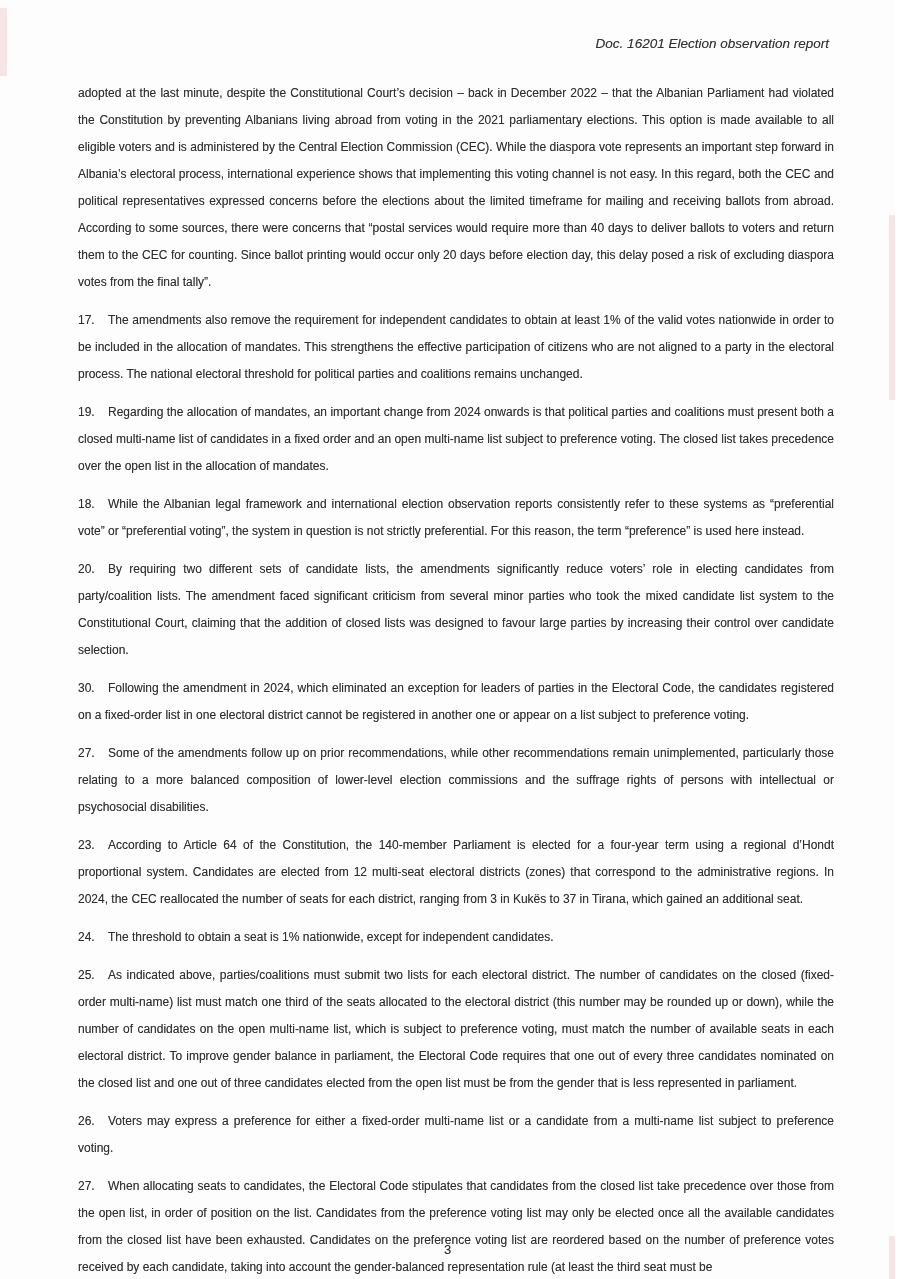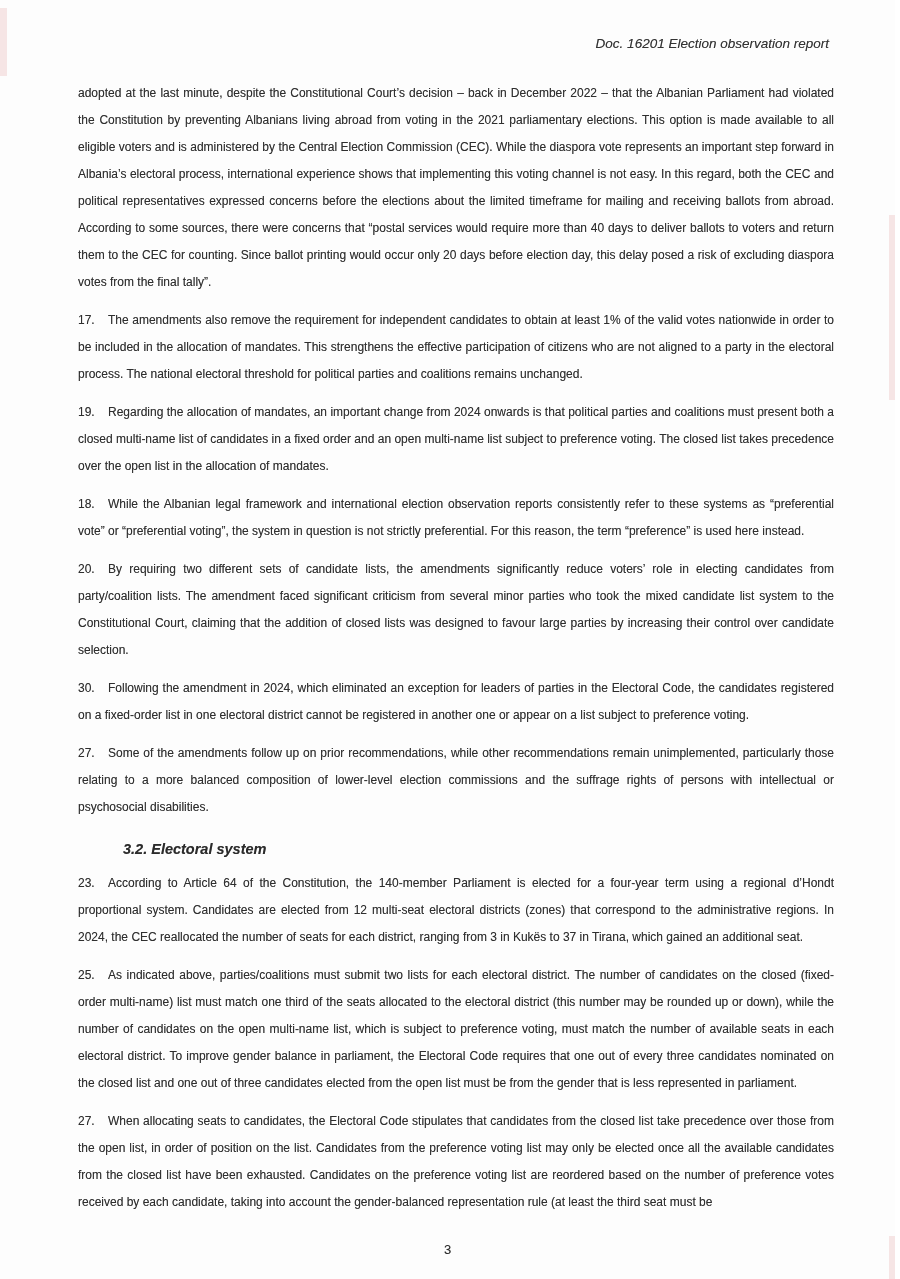--- a/index.html
+++ b/index.html
@@ -99,31 +99,36 @@
     </p>
 
     <p class="para">
       <span class="pnum">30.</span><span>Following the amendment in 2024, which eliminated an exception for leaders of parties in the Electoral Code, the candidates registered on a fixed-order list in one electoral district cannot be registered in another one or appear on a list subject to preference voting.</span>
     </p>
 
     <p class="para">
       <span class="pnum">27.</span><span>Some of the amendments follow up on prior recommendations, while other recommendations remain unimplemented, particularly those relating to a more balanced composition of lower-level election commissions and the suffrage rights of persons with intellectual or psychosocial disabilities.</span>
     </p>
 
-    <h3 class="section-heading">3.2. Electoral system</h3>
 
     <p class="para">
       <span class="pnum">23.</span><span>According to Article 64 of the Constitution, the 140-member Parliament is elected for a four-year term using a regional d’Hondt proportional system. Candidates are elected from 12 multi-seat electoral districts (zones) that correspond to the administrative regions. In 2024, the CEC reallocated the number of seats for each district, ranging from 3 in Kukës to 37 in Tirana, which gained an additional seat.</span>
     </p>
 
+    <p class="para">
+      <span class="pnum">24.</span><span>The threshold to obtain a seat is 1% nationwide, except for independent candidates.</span>
+    </p>
 
     <p class="para">
       <span class="pnum">25.</span><span>As indicated above, parties/coalitions must submit two lists for each electoral district. The number of candidates on the closed (fixed-order multi-name) list must match one third of the seats allocated to the electoral district (this number may be rounded up or down), while the number of candidates on the open multi-name list, which is subject to preference voting, must match the number of available seats in each electoral district. To improve gender balance in parliament, the Electoral Code requires that one out of every three candidates nominated on the closed list and one out of three candidates elected from the open list must be from the gender that is less represented in parliament.</span>
     </p>
 
+    <p class="para">
+      <span class="pnum">26.</span><span>Voters may express a preference for either a fixed-order multi-name list or a candidate from a multi-name list subject to preference voting.</span>
+    </p>
 
     <p class="para">
       <span class="pnum">27.</span><span>When allocating seats to candidates, the Electoral Code stipulates that candidates from the closed list take precedence over those from the open list, in order of position on the list. Candidates from the preference voting list may only be elected once all the available candidates from the closed list have been exhausted. Candidates on the preference voting list are reordered based on the number of preference votes received by each candidate, taking into account the gender-balanced representation rule (at least the third seat must be</span>
     </p>
 
   </div>
 
   <div class="doc-footer">3</div>
 
 </div>

